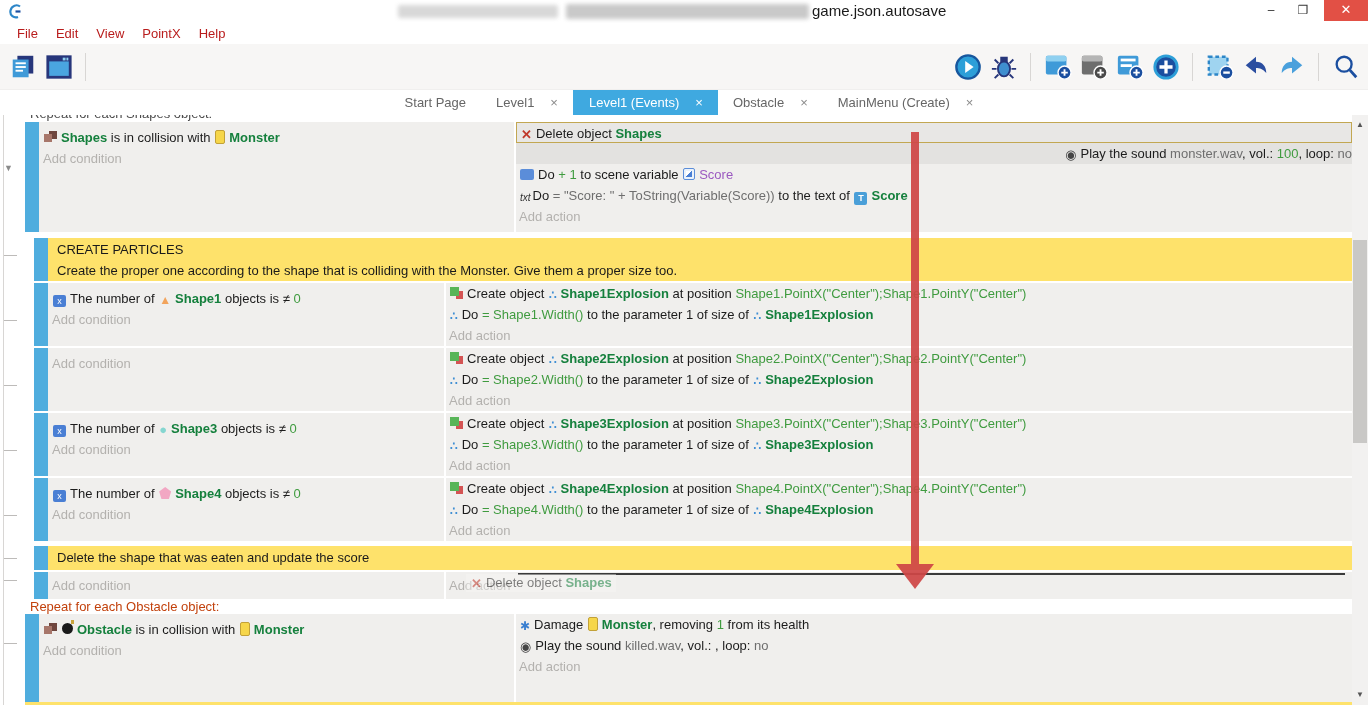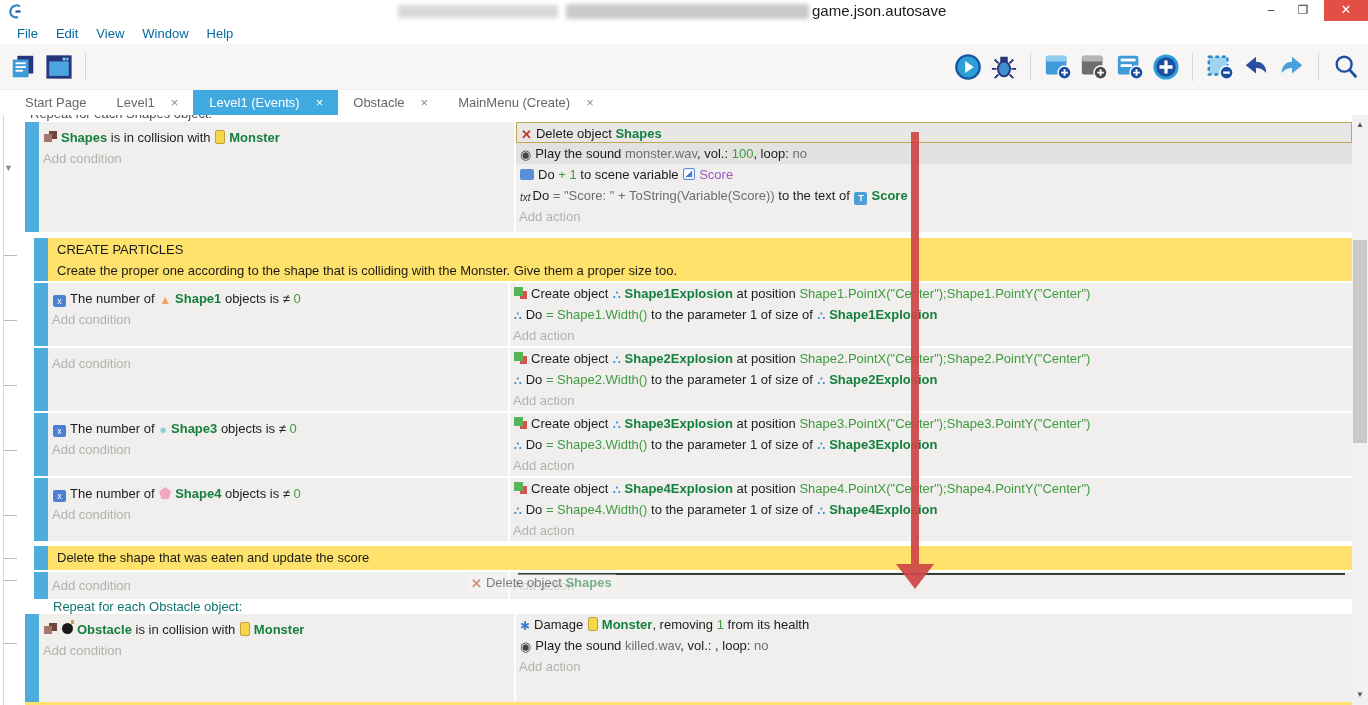--- a/index.html
+++ b/index.html
@@ -15,67 +15,67 @@
     background:#c9c9c9; filter:blur(2px); border-radius:2px; }
   .win-title { position:absolute; left:812px; top:2px; font-size:15px; color:#1a1a1a; }
   .win-btn { position:absolute; top:0; height:21px; width:30px; text-align:center;
     line-height:20px; font-size:12px; color:#333; }
   .btn-min { right:82px; }
   .btn-restore { right:50px; }
   .btn-close { right:0; width:44px; background:#e25045; color:#fff; font-size:13px; }
 
   
   .menubar { height:22px; background:#fff; padding-left:8px; display:flex; align-items:center; }
-  .menu-item { font-size:13px; color:#0369a1; padding:2px 9px; }
+  .menu-item { font-size:13px; color:#b91c1c; padding:2px 9px; }
 
   
   .toolbar { height:46px; background:#f7f6f5; display:flex; align-items:center;
     padding:0 8px; border-bottom:1px solid #f0efee; }
   .tb-group { display:flex; align-items:center; gap:7px; }
   .tb-right { margin-left:auto; display:flex; align-items:center; gap:7px; }
   .tb-sep { width:1px; height:28px; background:#d8d6d4; margin:0 5px; }
   .tb-icon { width:29px; height:29px; display:flex; align-items:center; justify-content:center; }
   .tb-icon svg { width:28px; height:28px; }
 
   
-  .tabbar { height:25px; background:#fff; display:flex; align-items:stretch; padding-left:10px; }
+  .tabbar { height:25px; background:#fff; display:flex; align-items:stretch; padding-left:10px;justify-content:center; }
   .tab { display:flex; align-items:center; font-size:13px; color:#666;
     padding:0 15px; gap:16px; }
   .tab .x { color:#8a8a8a; font-size:13px; }
   .tab.active { background:#3fa9e0; color:#fff;padding-left:16px; }
   .tab.active .x { color:#fff; }
 
   
   .events-area { position:relative; height:590px; background:#fff; display:flex; }
   .rail { position:relative; width:25px; background:#fff; }
   .rail::before { content:""; position:absolute; left:3px; top:0; bottom:0; width:1px; background:#d8d6d4; }
   .rail-tri { position:absolute; left:4px; font-size:9px; color:#8a8a8a; }
   .tick { position:absolute; left:4px; width:13px; height:1px; background:#bdbbb9; }
 
   .sheet { position:relative; flex:1; background:#fff; overflow:hidden; }
 
   .clip-header { height:7px; overflow:hidden; position:relative; background:#fff; }
   .clip-header span { position:absolute; top:-9px; left:5px; font-size:13px; color:#4a4a4a; white-space:nowrap; }
 
-  .evt-header { height:15px; font-size:13px; color:#0f766e; padding-left:5px; line-height:15px; background:#fff; white-space:nowrap;margin-left:23px; }
+  .evt-header { height:15px; font-size:13px; color:#c2410c; padding-left:5px; line-height:15px; background:#fff; white-space:nowrap; }
 
   .event-body { display:flex; }
   .bar { width:14px; background:#4fadde; flex:none; }
   .conds { width:477px; background:#f0efed; border-right:2px solid #fff; flex:none;
     padding-top:5px; overflow:hidden; }
-  .sub .conds { width:462px; }
+  .sub .conds { width:398px; }
   .acts { flex:1; background:#f0efed; overflow:hidden; }
   .sub-indent { margin-left:9px; }
 
   .line { font-size:13px; height:21px; line-height:21px; padding-left:4px;
     white-space:nowrap; overflow:hidden; color:#1c1c1c; }
   .arow { font-size:13px; height:21px; line-height:21px; padding-left:3px;
     white-space:nowrap; overflow:hidden; color:#1c1c1c; }
   .arow.selected { background:#e8e7e5; border:1px solid #c2a752; }
-  .arow.muted { background:#e3e2e0; }
+  .arow.muted { background:#e3e2e0;text-align:right; }
   .placeholder { color:#b3b1ae; }
 
   .comment { background:#fee26b; font-size:13px; color:#1a1a1a; }
   .comment .c-line { padding:3px 0 1px 9px; line-height:17px; white-space:nowrap; overflow:hidden; }
 
   
   .seg-t { color:#1c1c1c; }
   .seg-obj { color:#15803d; font-weight:bold; }
   .seg-expr { color:#3f9b3f; }
   .seg-gray { color:#6e6e6e; }
@@ -160,21 +160,21 @@
   <span class="win-title">game.json.autosave</span>
   <span class="win-btn btn-min">–</span>
   <span class="win-btn btn-restore">❐</span>
   <span class="win-btn btn-close">✕</span>
 </div>
 
 <div class="menubar">
   <span class="menu-item">File</span>
   <span class="menu-item">Edit</span>
   <span class="menu-item">View</span>
-  <span class="menu-item">Window</span>
+  <span class="menu-item">PointX</span>
   <span class="menu-item">Help</span>
 </div>
 
 <div class="toolbar">
   <div class="tb-group">
     <span class="tb-icon">
       <svg viewBox="0 0 30 30">
           <rect x="9" y="3" width="17" height="19" fill="#27367b"></rect>
           <rect x="4" y="7" width="17" height="19" fill="#3f9ad8"></rect>
           <rect x="7" y="10" width="11" height="2" fill="#fff"></rect>

